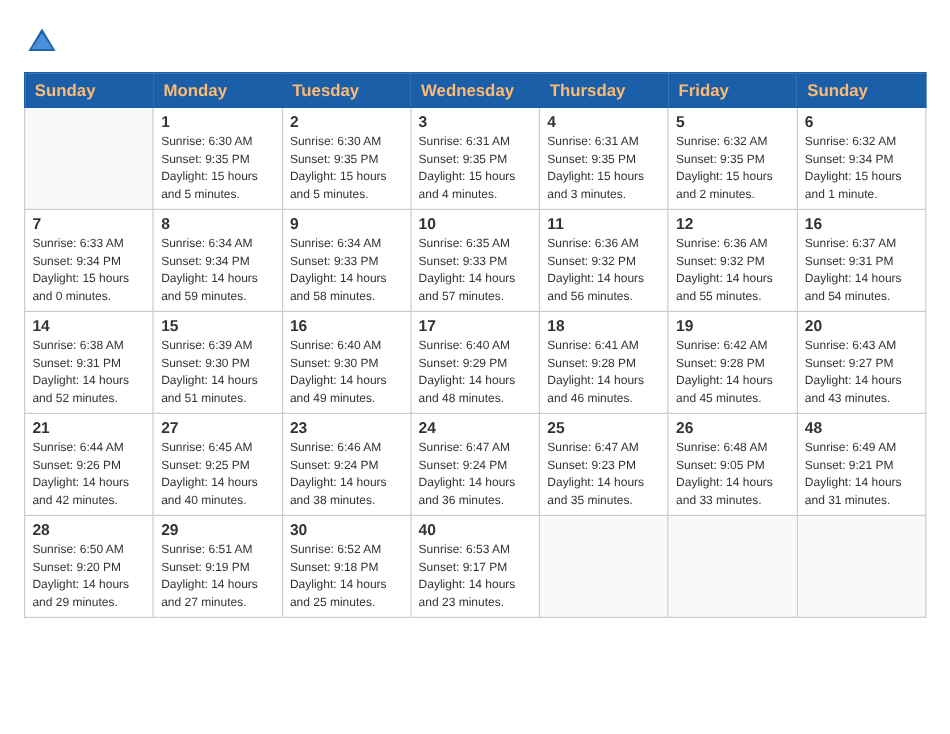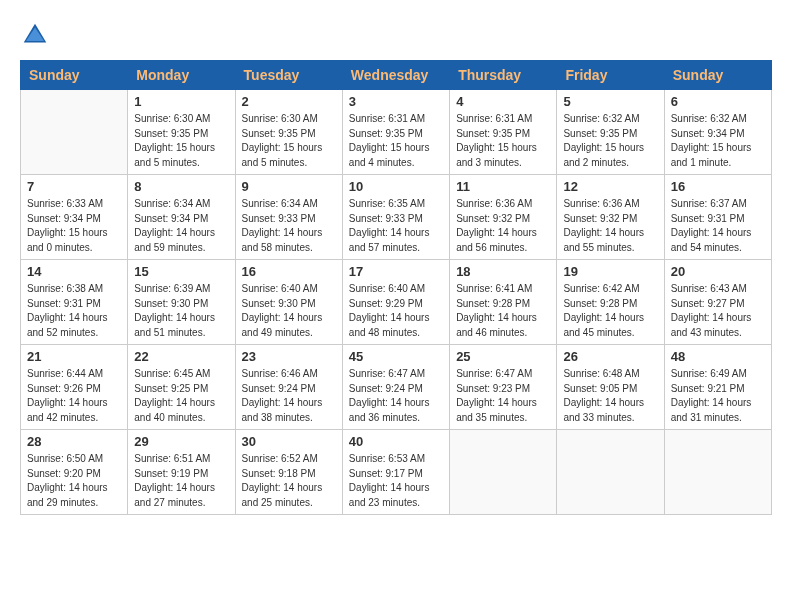--- a/index.html
+++ b/index.html
@@ -263,35 +263,35 @@
       </tr>
       <tr>
         <td>
           <div class="day-number">21</div>
           <div class="day-info">Sunrise: 6:44 AM
 Sunset: 9:26 PM
 Daylight: 14 hours
 and 42 minutes.</div>
         </td>
         <td>
-          <div class="day-number">22</div>
+          <div class="day-number">27</div>
           <div class="day-info">Sunrise: 6:45 AM
 Sunset: 9:25 PM
 Daylight: 14 hours
 and 40 minutes.</div>
         </td>
         <td>
           <div class="day-number">23</div>
           <div class="day-info">Sunrise: 6:46 AM
 Sunset: 9:24 PM
 Daylight: 14 hours
 and 38 minutes.</div>
         </td>
         <td>
-          <div class="day-number">45</div>
+          <div class="day-number">24</div>
           <div class="day-info">Sunrise: 6:47 AM
 Sunset: 9:24 PM
 Daylight: 14 hours
 and 36 minutes.</div>
         </td>
         <td>
           <div class="day-number">25</div>
           <div class="day-info">Sunrise: 6:47 AM
 Sunset: 9:23 PM
 Daylight: 14 hours

